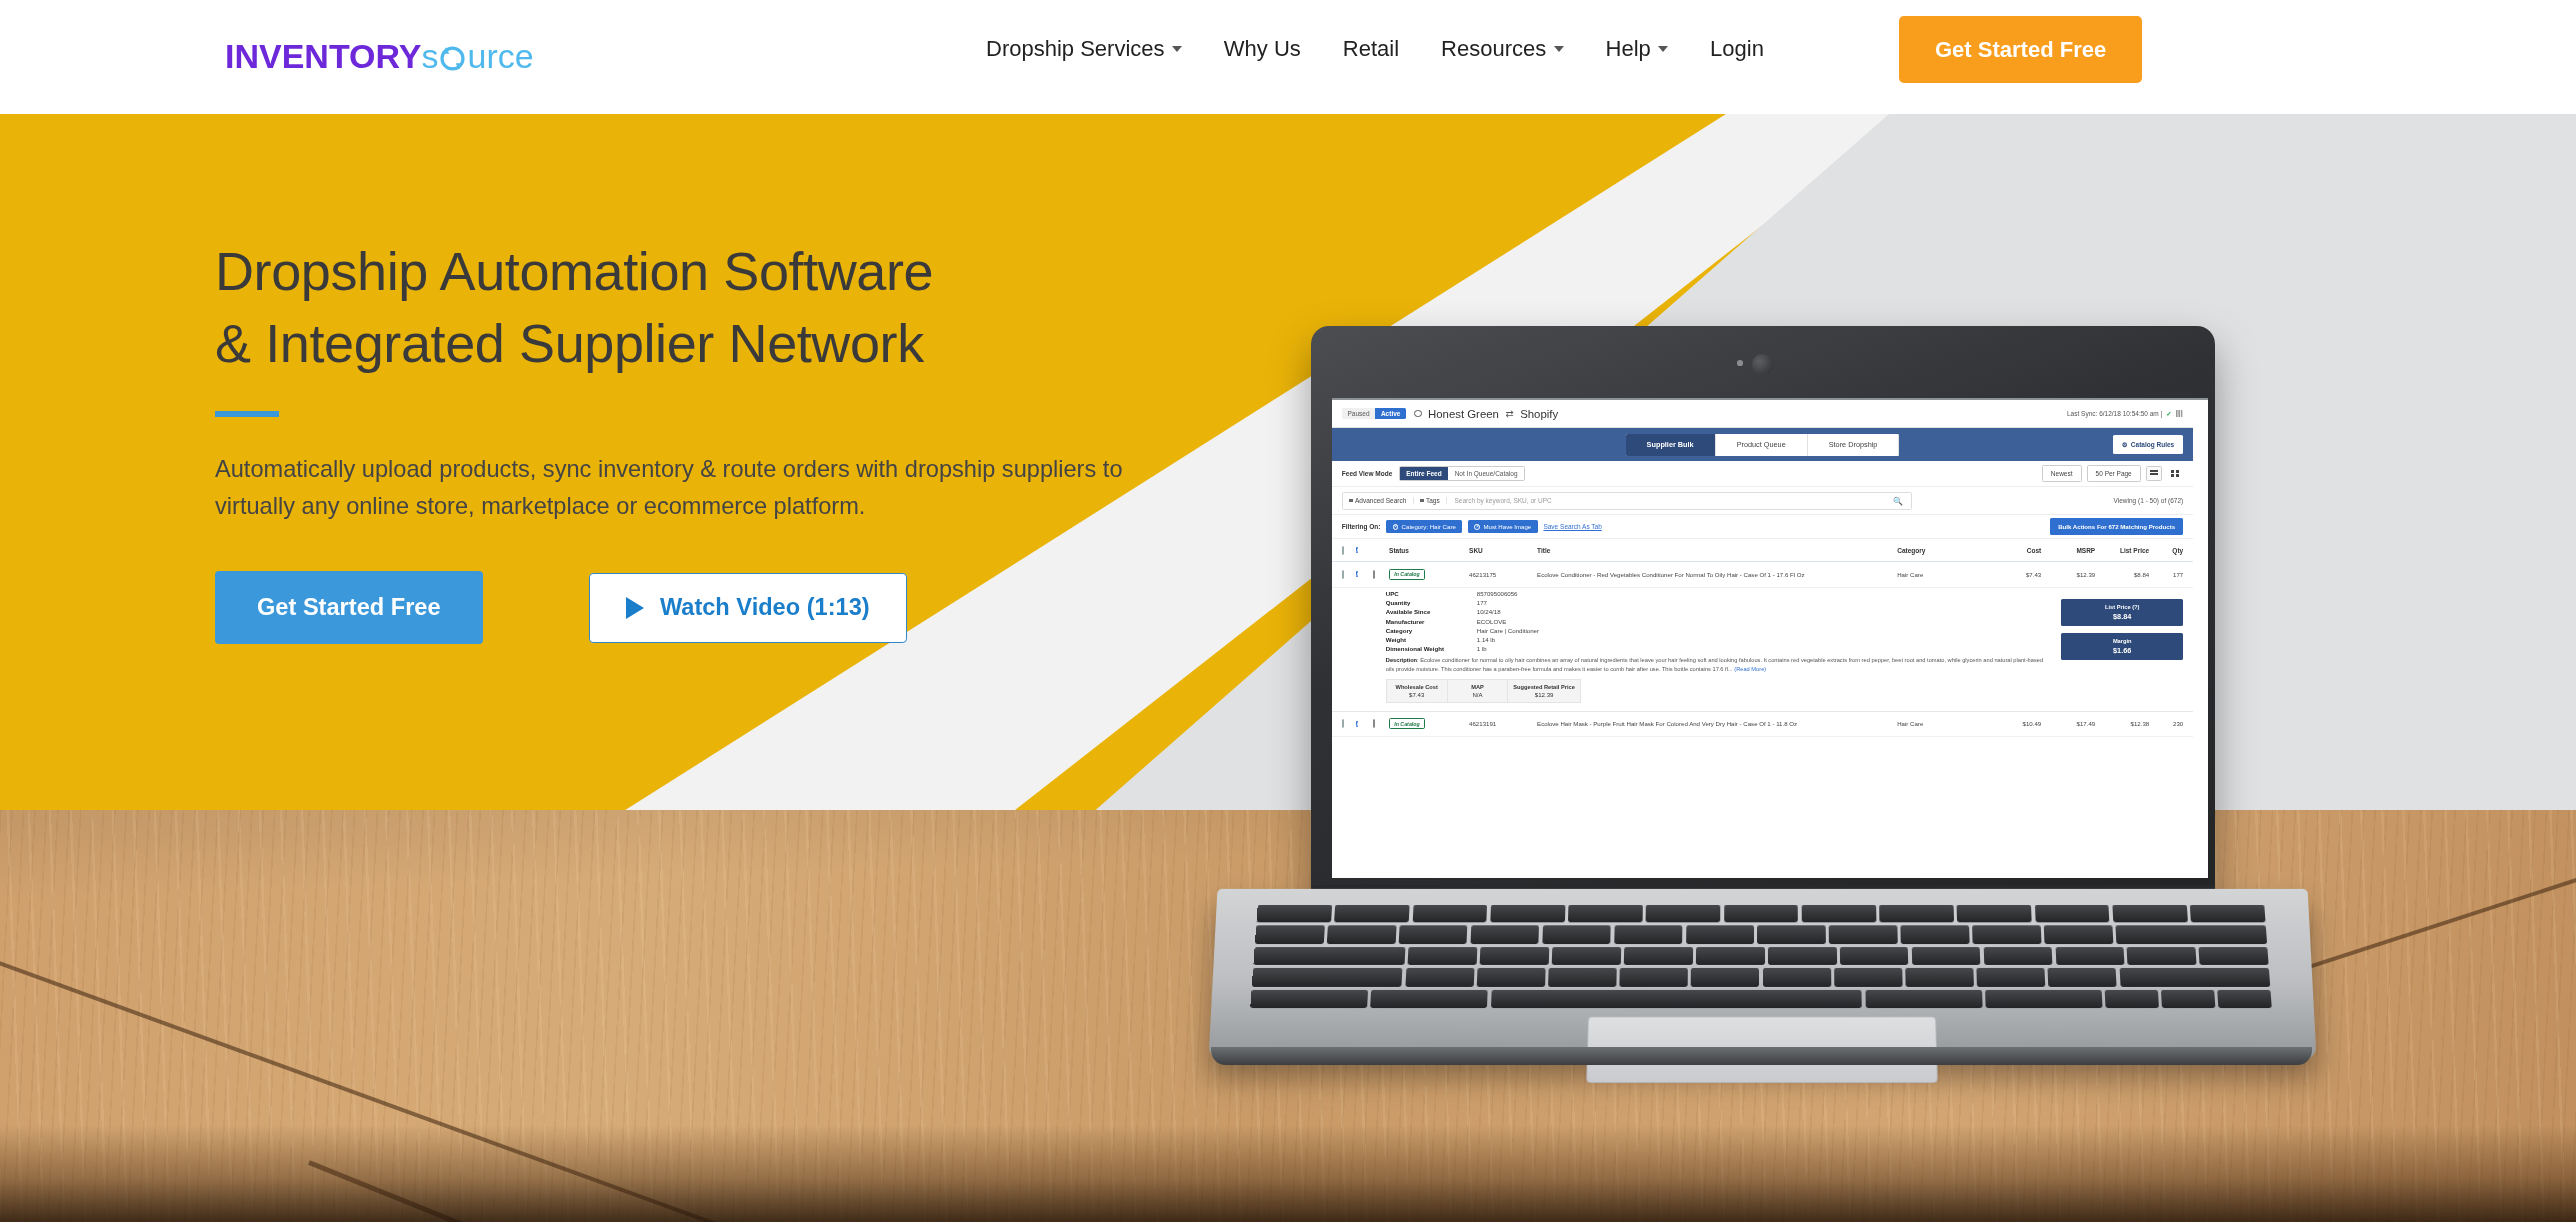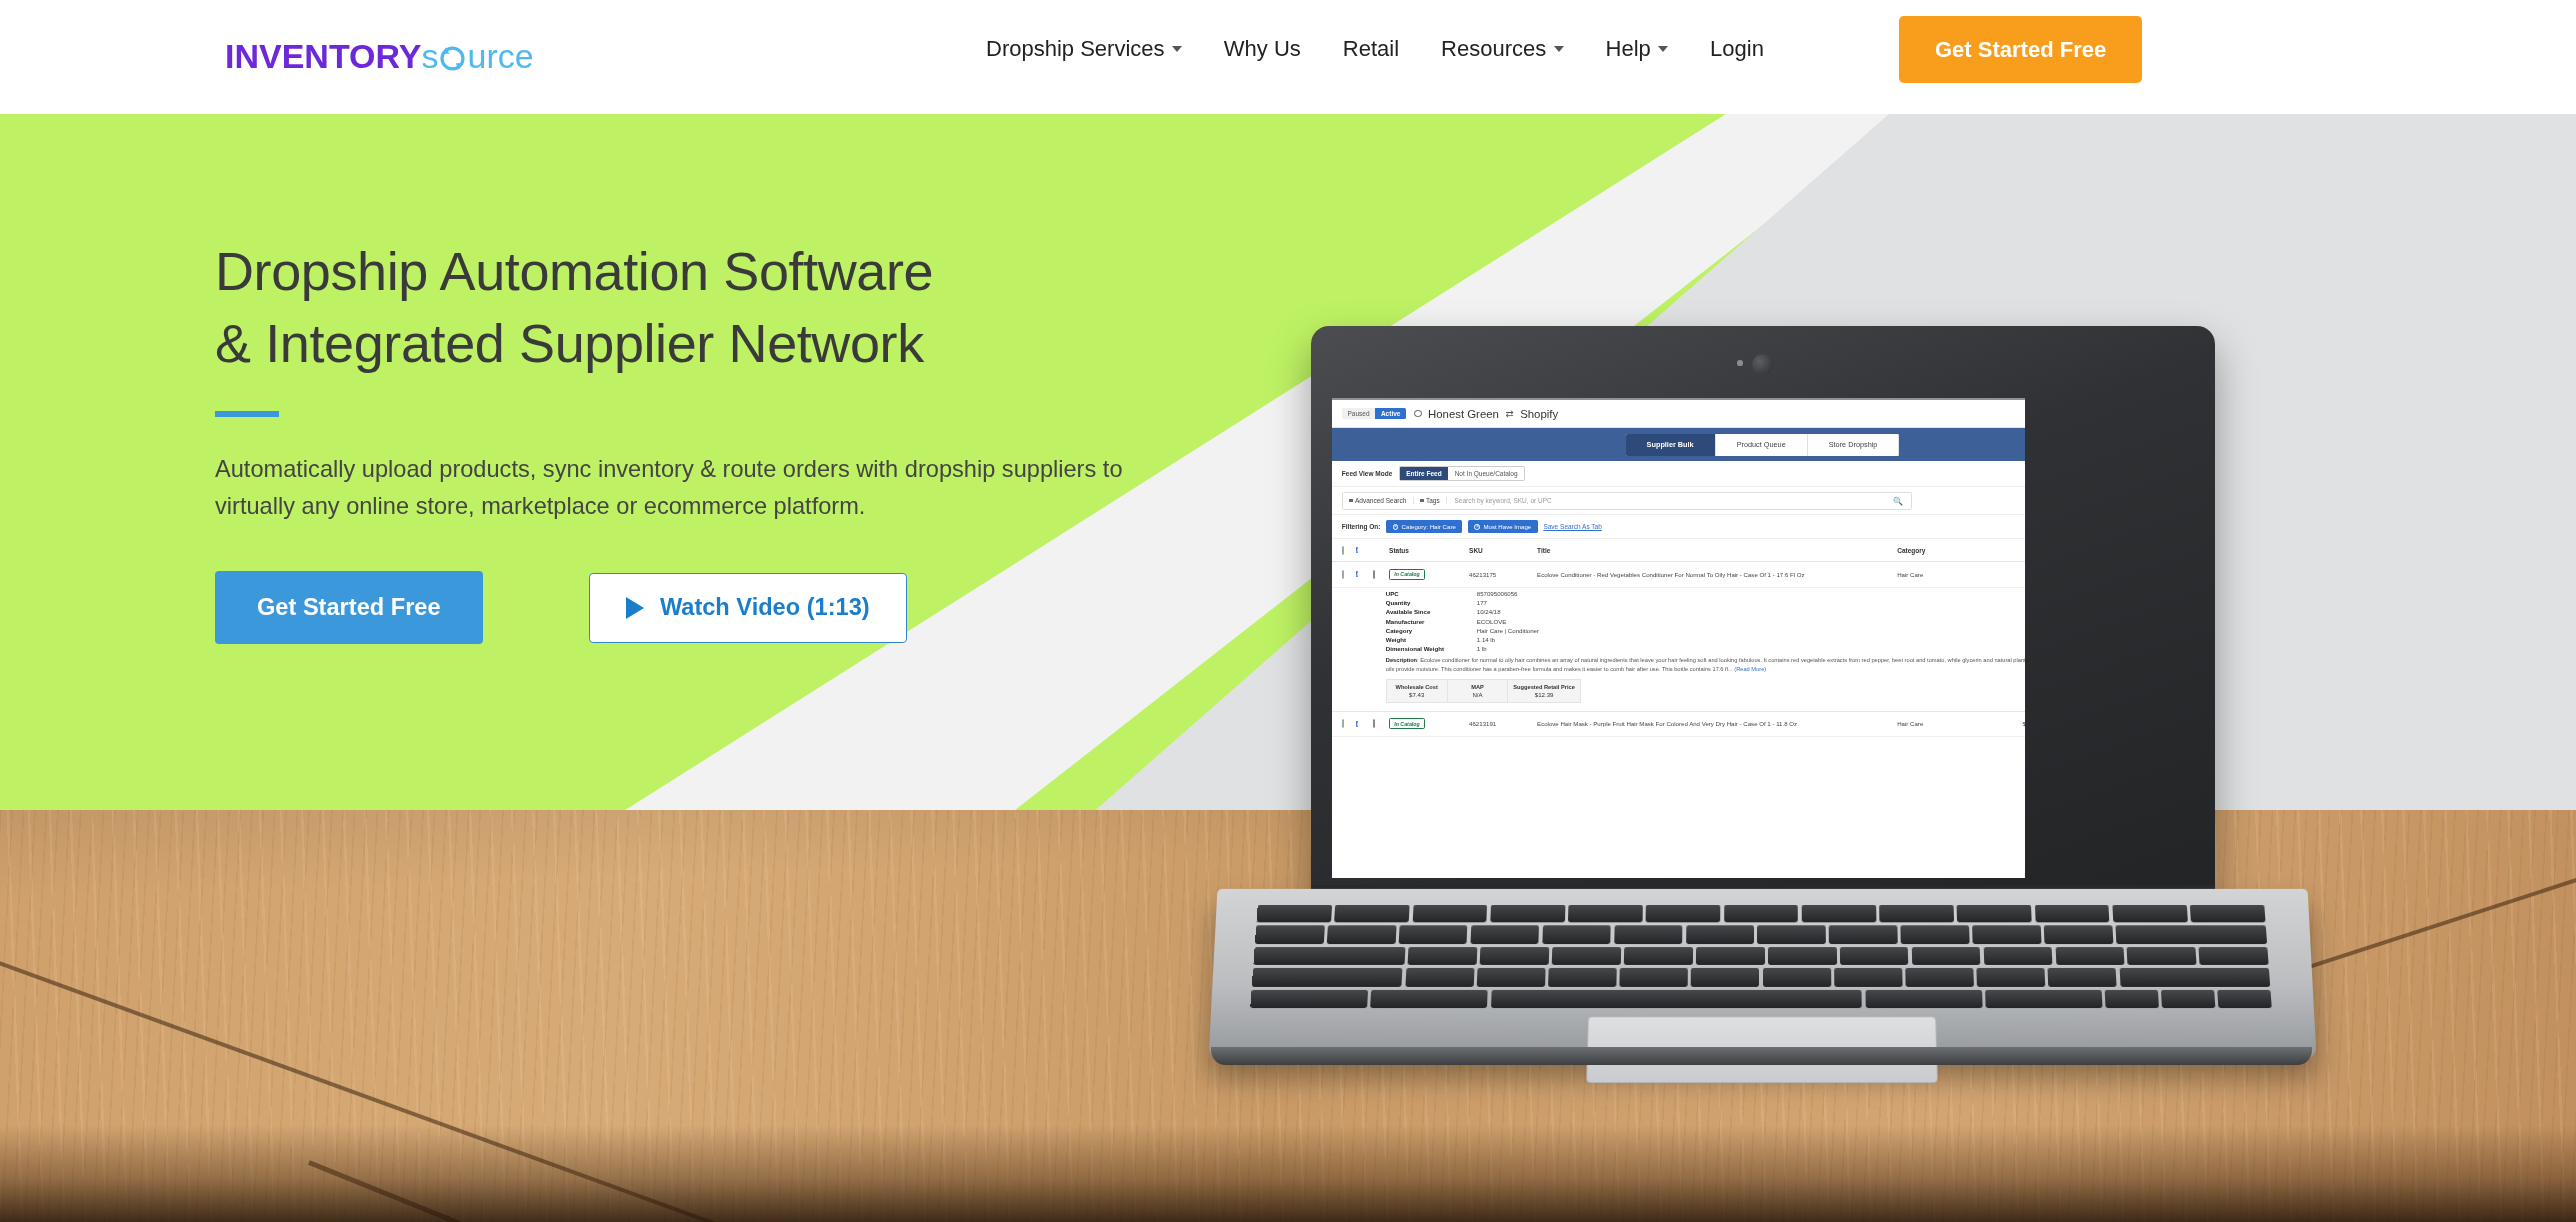--- a/index.html
+++ b/index.html
@@ -45,21 +45,21 @@
   }
   .cta-top {
     position: absolute; left: 1899px; top: 16.3px;
     background: #f99d1c; color: #ffffff;
     font-size: 22px; font-weight: bold;
     padding: 20.4px 36px; border-radius: 4.9px;
     border: none; cursor: pointer; white-space: nowrap;
   }
 
   
-  .hero { position: absolute; top: 0; left: 0; width: 2576px; height: 814px; background: #bef264; overflow: hidden; }
+  .hero { position: absolute; top: 0; left: 0; width: 2576px; height: 814px; background: #eab308; overflow: hidden; }
   .gray-wedge {
     position: absolute; top: 114px; left: 0; width: 2576px; height: 700px;
     background: #e0e1e2;
     clip-path: polygon(1889px 0px, 2576px 0px, 2576px 700px, 1091px 700px);
     z-index: 1;
   }
   .gray-wedge2 {
     position: absolute; top: 114px; left: 0; width: 2576px; height: 700px;
     background: #f2f2f2;
     clip-path: polygon(1726px 0px, 1905px 0px, 1010px 700px, 619px 700px);
@@ -126,21 +126,21 @@
   .webcam {
     position: absolute; left: 50%; top: 28px; width: 21px; height: 21px; margin-left: -10.6px;
     background: radial-gradient(circle at 35% 35%, #5c5e62, #2a2b2d);
     border-radius: 50%;
   }
   .webcam-led {
     position: absolute; left: 50%; top: 34px; margin-left: -26px;
     width: 5.7px; height: 5.7px; border-radius: 50%; background: #8a8c90;
   }
   .screen {
-    position: absolute; left: 21px; top: 72px; width: 693px; height: 480px;
+    position: absolute; left: 21px; top: 72px; width: 876px; height: 480px;
     background: #ffffff; overflow: hidden;
     border-top: 2.4px solid #8d9296;
   }
   .base {
     position: absolute; left: 49px; top: 562px; width: 1099px; height: 171px;
     background: linear-gradient(180deg, #d2d4d6 0%, #bcbec1 55%, #95989b 100%);
     border-radius: 4.9px 4.9px 13px 13px;
     transform: perspective(733px) rotateX(4deg);
     box-shadow: 0 18px 29px rgba(0,0,0,0.35);
   }

